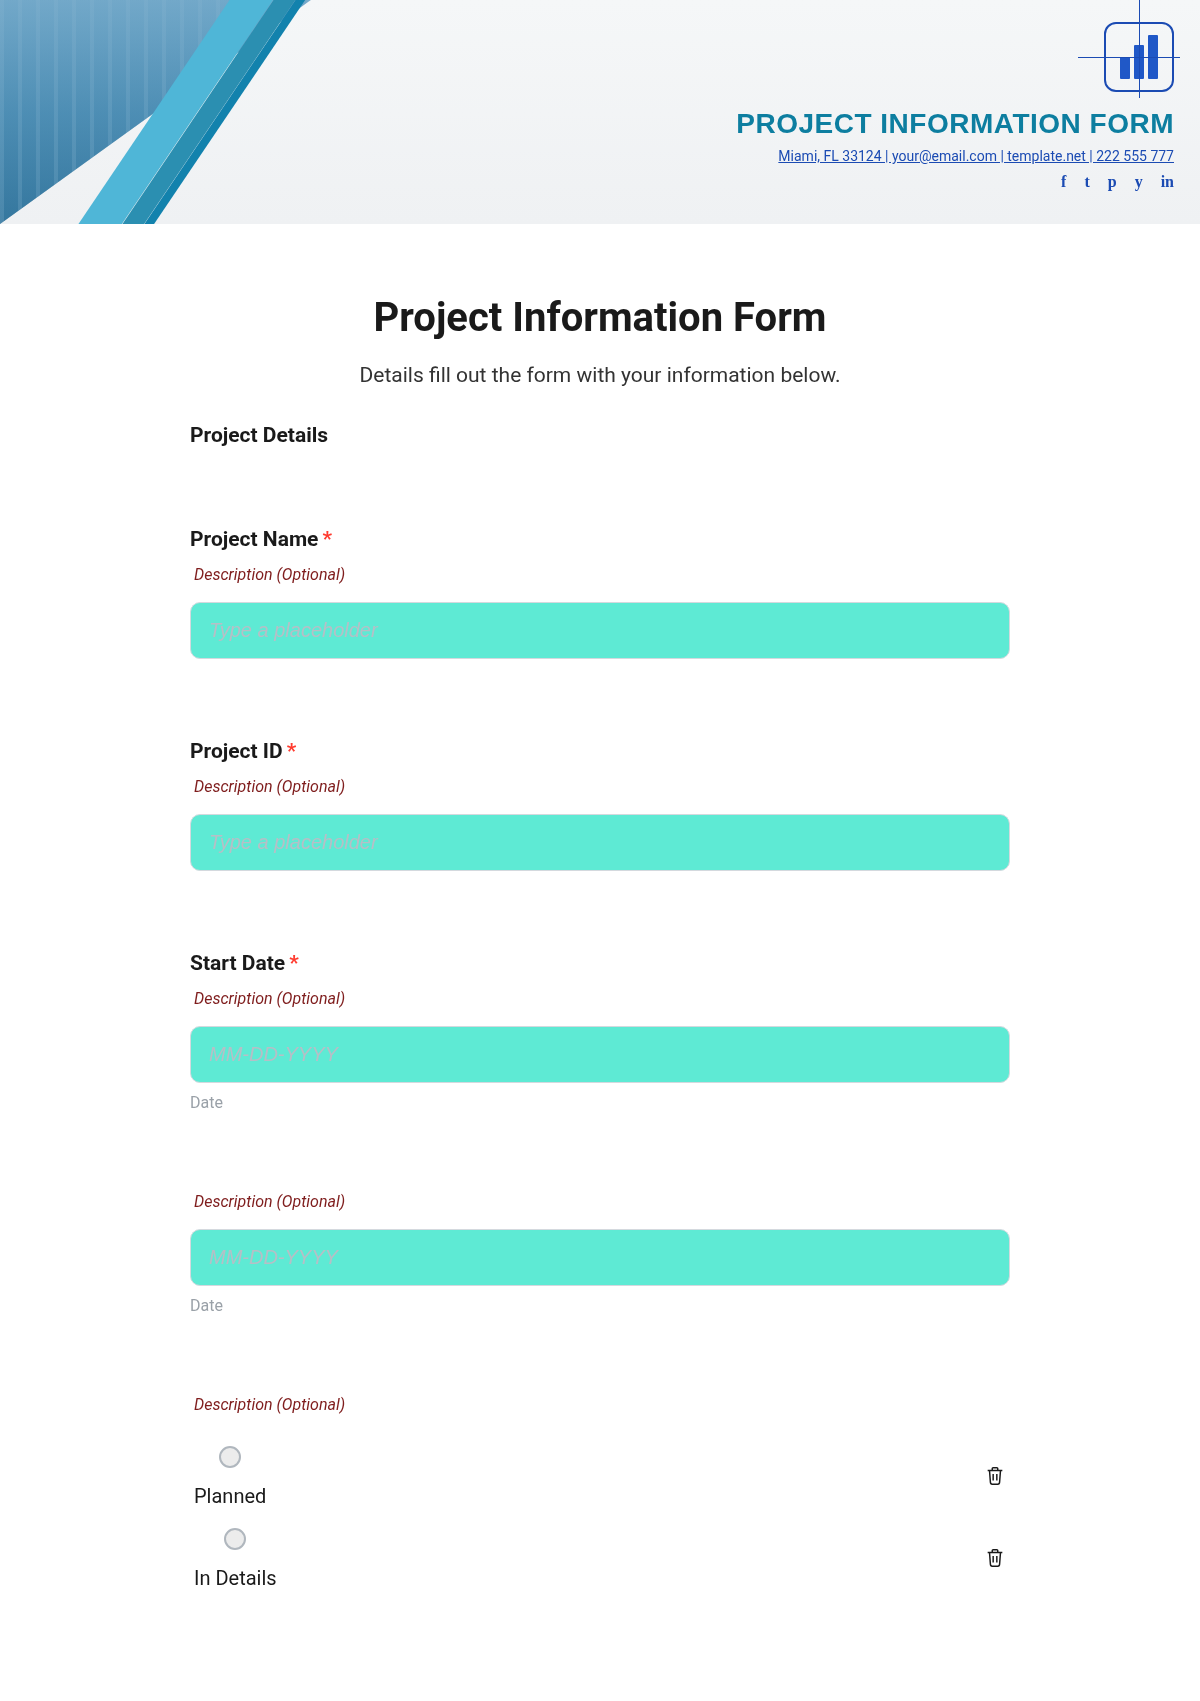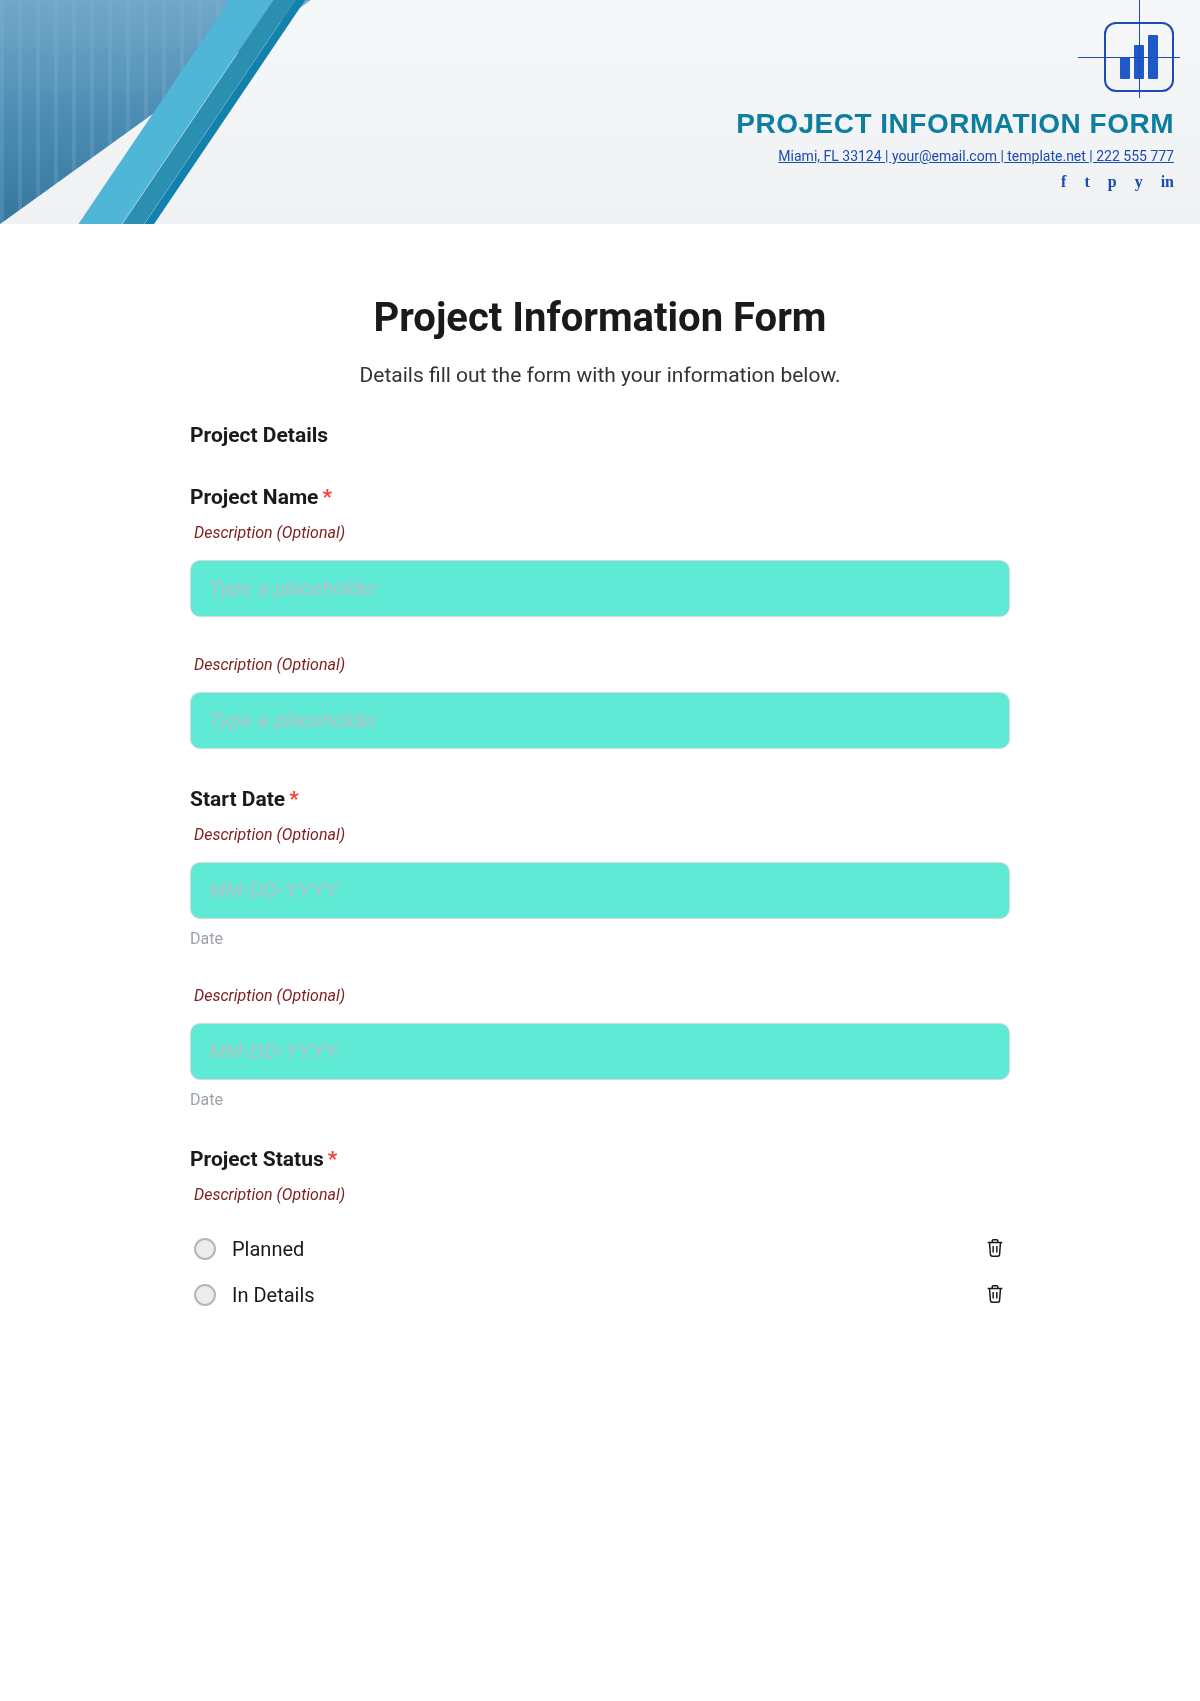--- a/index.html
+++ b/index.html
@@ -102,21 +102,21 @@
     text-align:center;
     font-size: 21px;
     color:#333;
     margin-top: 22px;
   }
   .section-title {
     font-size: 21px;
     font-weight: 700;
     margin-top: 36px;
   }
-  .field { margin-top: 38px; }
+  .field { margin-top: 80px; }
   .field-label {
     font-size: 21px;
     font-weight: 700;
     color:#1a1a1a;
   }
   .req { color:#ff3b2f; margin-left:4px; }
   .field-desc {
     color:#7f1d1d;
     font-style: italic;
     font-size: 16px;
@@ -142,21 +142,21 @@
     font-size: 16px;
     margin-top: 10px;
   }
   .options { margin-top: 22px; }
   .option-row {
     display:flex;
     align-items:center;
     justify-content:space-between;
     padding: 10px 4px;
   }
-  .option-left { display:flex; align-items:center; gap:16px; }
+  .option-left { display:flex; align-items:center; gap:16px;flex-direction:column; }
   .radio {
     width:22px; height:22px;
     border:2px solid #b0b7be;
     border-radius:50%;
     background:#ececec;
   }
   .option-label { font-size:20px; color:#1a1a1a; }
   .trash svg { width:22px; height:22px; stroke:#1a1a1a; fill:none; stroke-width:1.6; }
 </style>
 </head>
@@ -199,43 +199,43 @@
 
   <div class="field">
     <div class="field-label">
       <span>Project Name</span><span class="req">*</span>
     </div>
     <div class="field-desc">Description (Optional)</div>
     <input class="input" type="text" placeholder="Type a placeholder" style="">
   </div>
 
   <div class="field">
+    <div class="field-label">
+      <span>Project ID</span><span class="req">*</span>
+    </div>
     <div class="field-desc">Description (Optional)</div>
     <input class="input" type="text" placeholder="Type a placeholder" style="">
   </div>
 
   <div class="field">
     <div class="field-label">
       <span>Start Date</span><span class="req">*</span>
     </div>
     <div class="field-desc">Description (Optional)</div>
     <input class="input" type="text" placeholder="MM-DD-YYYY" style="">
     <div class="sublabel">Date</div>
   </div>
 
   <div class="field">
     <div class="field-desc">Description (Optional)</div>
     <input class="input" type="text" placeholder="MM-DD-YYYY" style="">
     <div class="sublabel">Date</div>
   </div>
 
   <div class="field">
-    <div class="field-label">
-      <span>Project Status</span><span class="req">*</span>
-    </div>
     <div class="field-desc">Description (Optional)</div>
     <div class="options">
       <div class="option-row">
         <div class="option-left">
           <div class="radio"></div>
           <div class="option-label">Planned</div>
         </div>
         <div class="trash">
           <svg viewBox="0 0 24 24">
               <path d="M4 7h16M9 7V5a1 1 0 0 1 1-1h4a1 1 0 0 1 1 1v2M6 7l1 13a2 2 0 0 0 2 2h6a2 2 0 0 0 2-2l1-13M10 11v7M14 11v7"></path>

